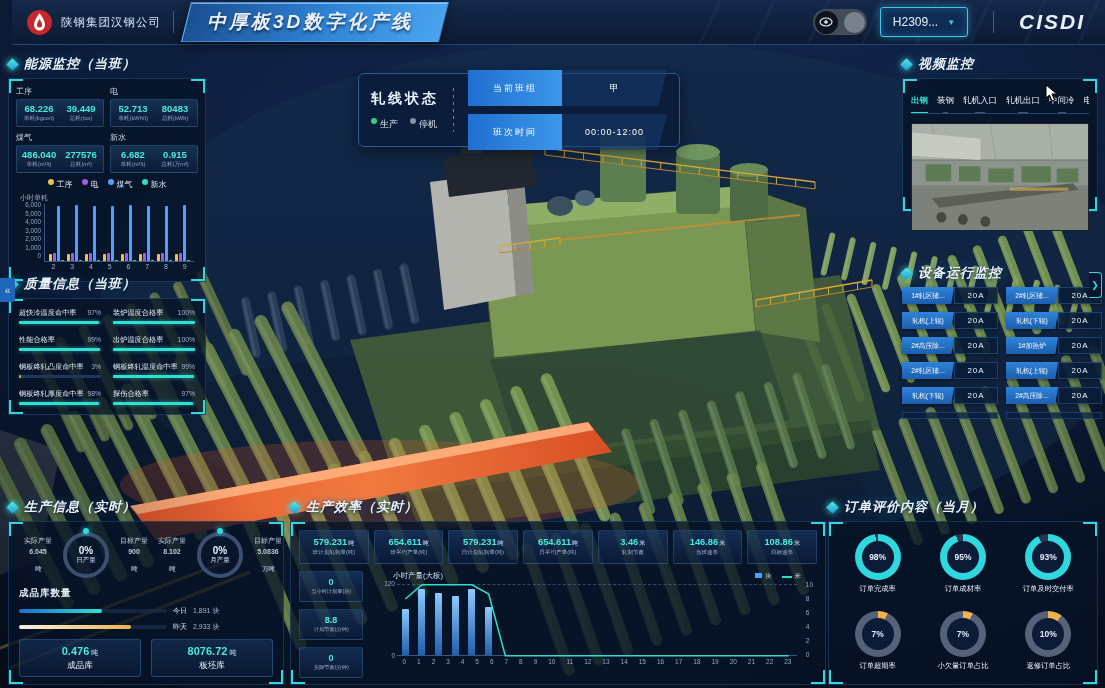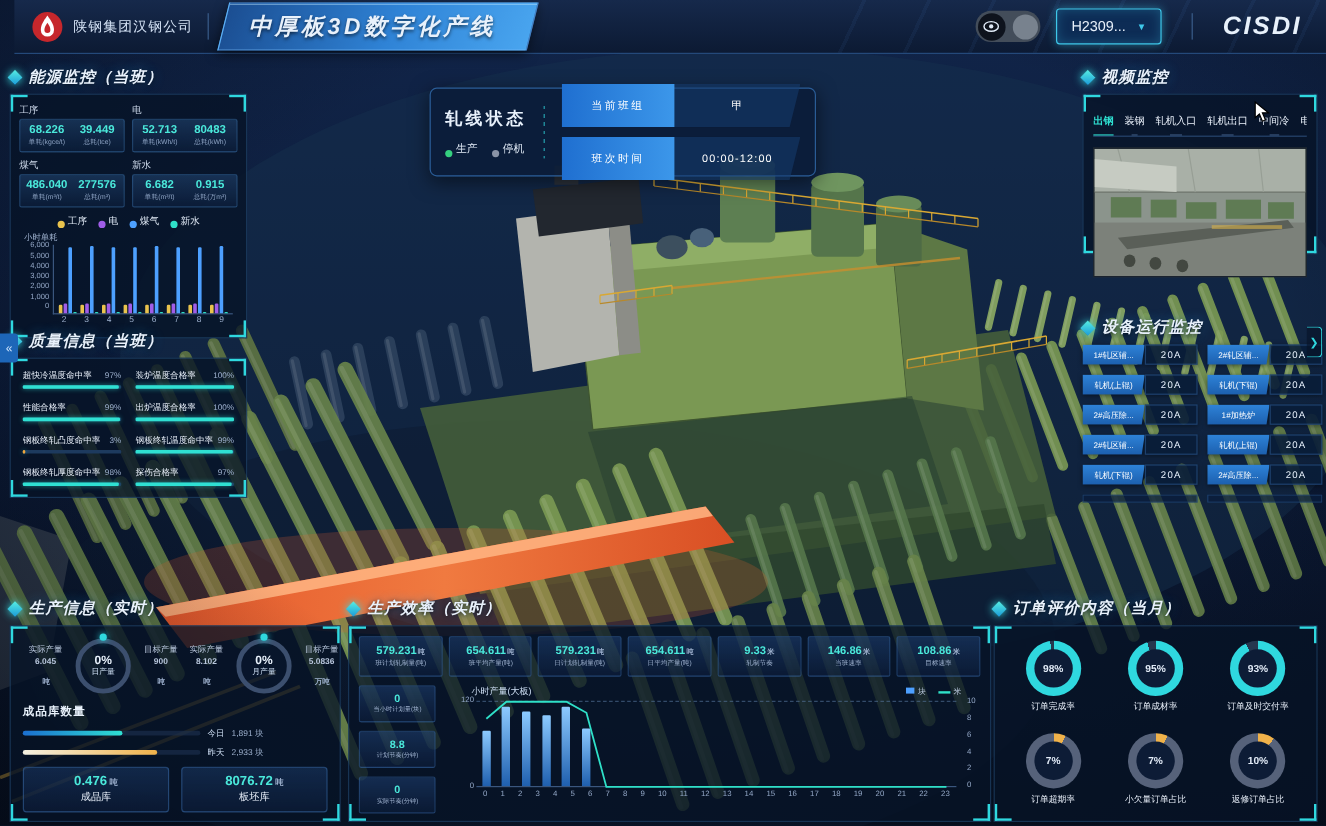--- a/index.html
+++ b/index.html
@@ -52,21 +52,21 @@
 .p-energy{left:8px;top:55px;width:198px}
 .energy-body{padding:7px 7px 4px;height:204px}
 .egrid{display:grid;grid-template-columns:1fr 1fr;gap:5px 6px}
 .egname{font-size:8px;color:#cdd9ea;margin-bottom:2px}
 .egbox{background:linear-gradient(180deg,rgba(47,94,150,.38),rgba(18,42,80,.32));
  border:1px solid rgba(80,150,220,.28);border-radius:2px;display:flex;padding:3px 1px}
 .em{flex:1;text-align:center;overflow:hidden}
 .em b{display:block;font-size:9.5px;color:#4ae8da}
 .em i{display:block;font-style:normal;font-size:6.2px;color:#8ea4c4;white-space:nowrap;transform:scale(.92)}
 .elegend{display:flex;justify-content:center;gap:9px;margin-top:6px}
-.lg{display:flex;align-items:flex-end;gap:3px;font-size:8px;color:#e2ebf7}
+.lg{display:flex;align-items:flex-start;gap:3px;font-size:8px;color:#e2ebf7}
 .ldot{width:6px;height:6px;border-radius:50%}
 .eylab{font-size:7px;color:#9fb2cf;margin:3px 0 1px 4px}
 .echart{display:grid;grid-template-columns:28px 1fr;grid-template-rows:58px 10px;padding-right:4px}
 .eyt{display:flex;flex-direction:column;justify-content:space-between;align-items:flex-end;
  padding-right:3px;font-size:6.3px;color:#93a7c6;transform:translateY(-3px)}
 .eplot{position:relative;border-left:1px solid #3a567e;border-bottom:1px solid #3a567e;
  display:flex;justify-content:space-around;align-items:flex-end;padding:0 2px}
 .eg{display:flex;align-items:flex-end;gap:1px;height:100%}
 .ebar{display:block;width:3px;border-radius:1px 1px 0 0}
 .ext{grid-column:2;display:flex;justify-content:space-around;font-size:7px;color:#9fb2cf;padding-top:1px}
@@ -989,21 +989,21 @@
             <b><span>579.231</span><i>吨</i></b>
             <span>日计划轧制量(吨)</span>
           </div>
 
           <div class="ecard">
             <b><span>654.611</span><i>吨</i></b>
             <span>日平均产量(吨)</span>
           </div>
 
           <div class="ecard">
-            <b><span>9.33</span><i>米</i></b>
+            <b><span>3.46</span><i>米</i></b>
             <span>轧制节奏</span>
           </div>
 
           <div class="ecard">
             <b><span>146.86</span><i>米</i></b>
             <span>当班速率</span>
           </div>
 
           <div class="ecard">
             <b><span>108.86</span><i>米</i></b>

